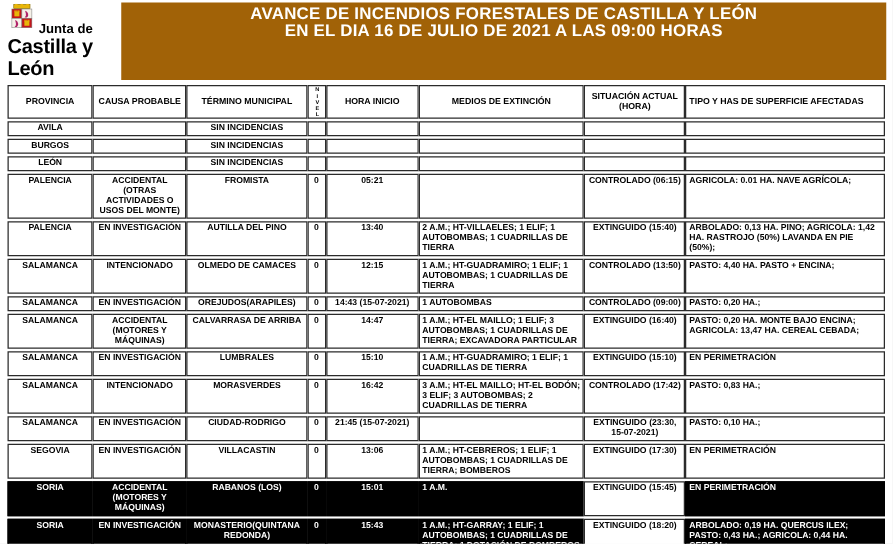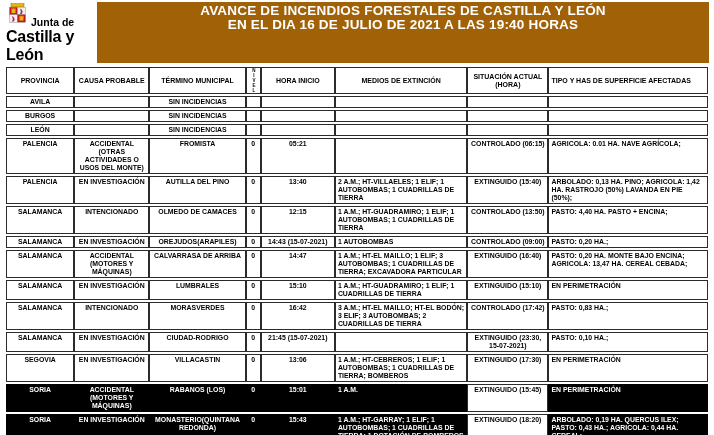--- a/index.html
+++ b/index.html
@@ -61,21 +61,21 @@
             <path d="M14 5.5 q2 0.5 2.5 2.5 q0.5 2 -1 3 l-1.8 0 q1.5 -1.5 1 -3 q-0.4 -1.6 -0.7 -2.5z" fill="#b0246a"></path>
             <path d="M6 13 q2 0.5 2.5 2.5 q0.5 2 -1 3 l-1.8 0 q1.5 -1.5 1 -3 q-0.4 -1.6 -0.7 -2.5z" fill="#b0246a"></path>
           </svg>
         </span>
         <span class="logo-name1">Junta de</span>
       </div>
       <div class="logo-name2">Castilla y León</div>
     </div>
     <div class="band">
       <div class="t1">AVANCE DE INCENDIOS FORESTALES DE CASTILLA Y LEÓN</div>
-      <div class="t2">EN EL DIA 16 DE JULIO DE 2021 A LAS 19:40 HORAS</div>
+      <div class="t2">EN EL DIA 16 DE JULIO DE 2021 A LAS 09:00 HORAS</div>
     </div>
   </div>
 
   <table class="fires">
     <colgroup>
       <col style="width:68px">
         <col style="width:75px">
         <col style="width:96px">
         <col style="width:15px">
       <col style="width:74px">

